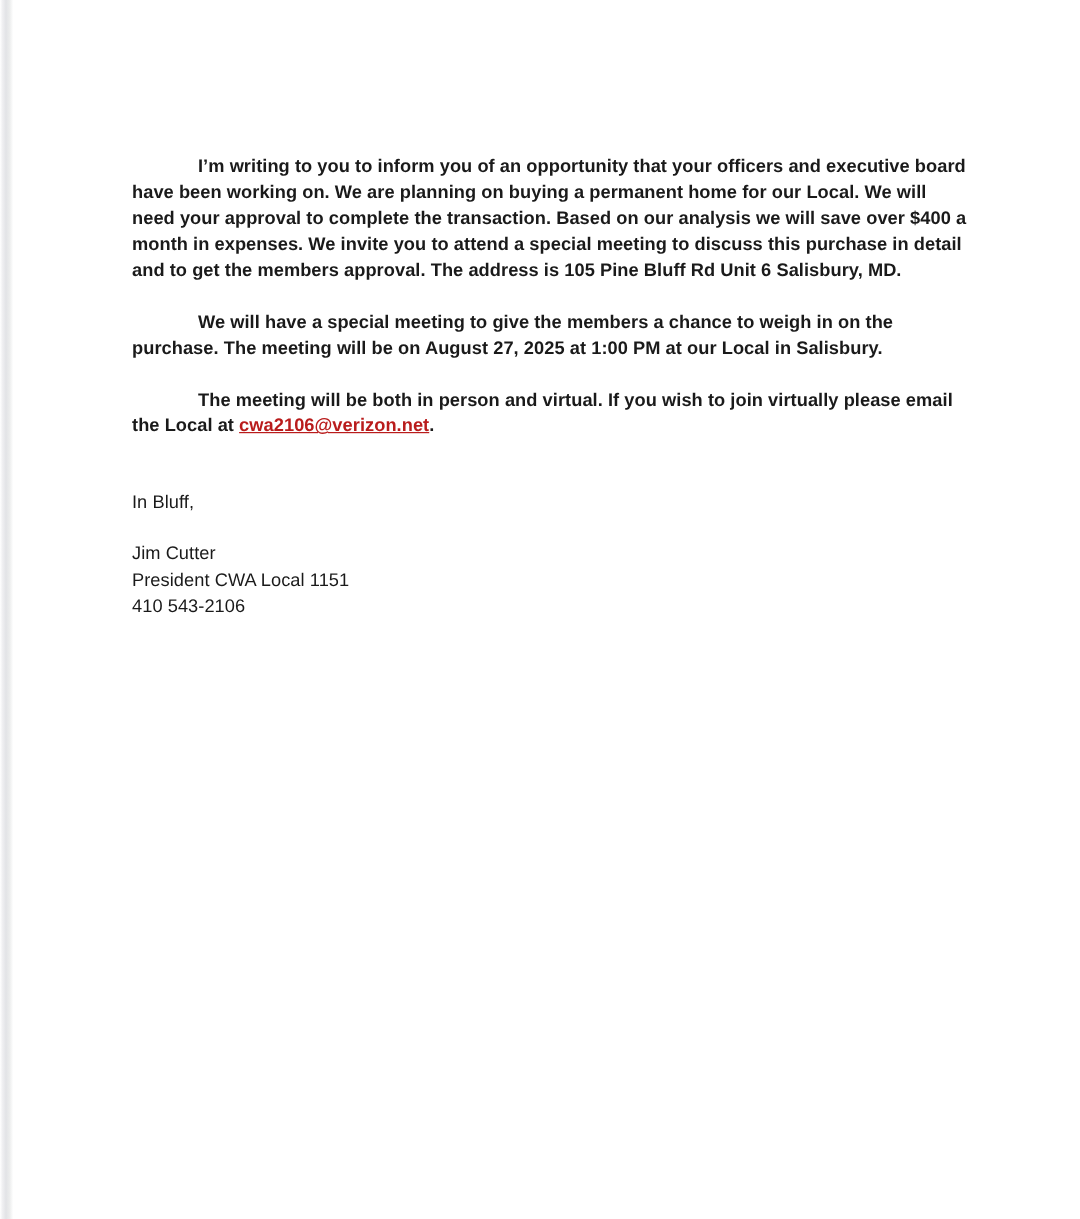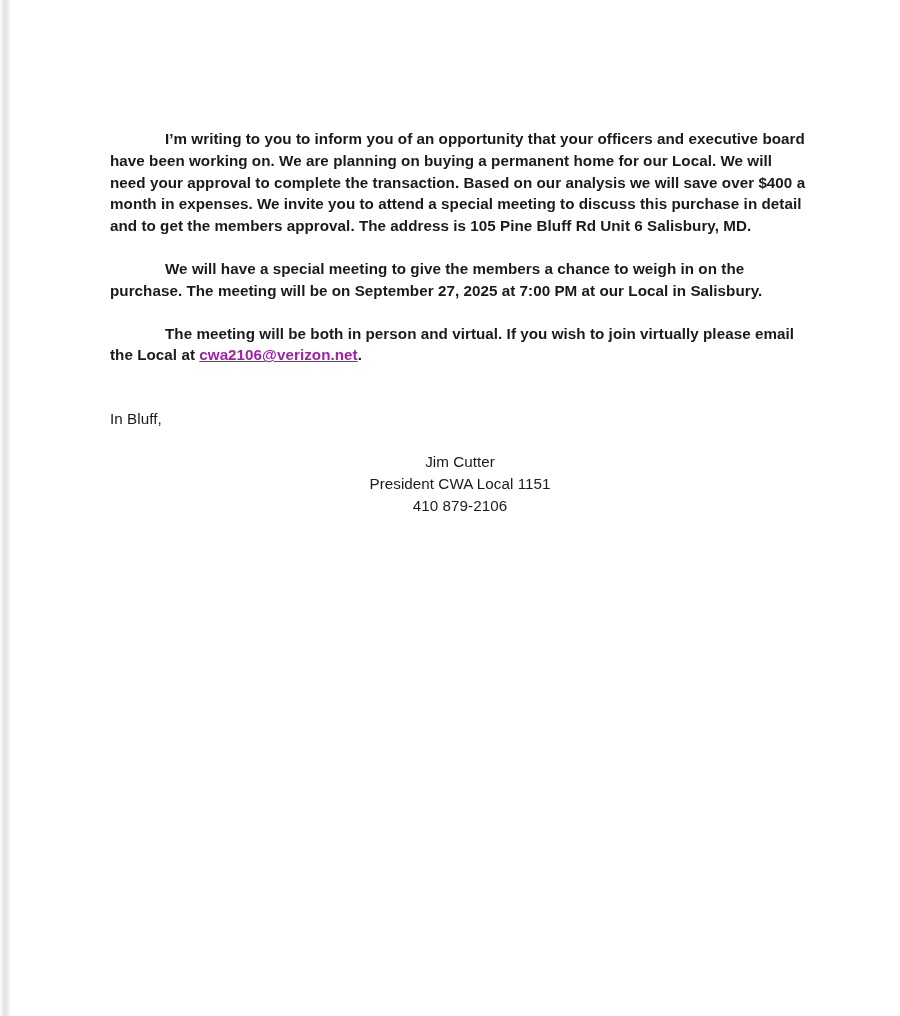--- a/index.html
+++ b/index.html
@@ -67,25 +67,24 @@
   .gap-signature   { height: 21px; }
 
   .closing {
     margin: 0;
     padding: 0;
   }
 
   .signature-line {
     margin: 0;
     padding: 0;
-    text-align: center;
   }
 
   .email-link {
-    color: #a21caf;
+    color: #b91c1c;
     text-decoration: underline;
     text-underline-offset: 1px;
     margin-top: 24px;
   }
 </style>
 </head>
 <body>
 
 <div class="page">
 
@@ -93,32 +92,32 @@
 
   <div class="letter">
 
 
     <div class="gap-salutation"></div>
 
     <p class="para">I’m writing to you to inform you of an opportunity that your officers and executive board have been working on. We are planning on buying a permanent home for our Local. We will need your approval to complete the transaction. Based on our analysis we will save over $400 a month in expenses. We invite you to attend a special meeting to discuss this purchase in detail and to get the members approval. The address is 105 Pine Bluff Rd Unit 6 Salisbury, MD.</p>
 
     <div class="gap-para"></div>
 
-    <p class="para">We will have a special meeting to give the members a chance to weigh in on the purchase. The meeting will be on September 27, 2025 at 7:00 PM at our Local in Salisbury.</p>
+    <p class="para">We will have a special meeting to give the members a chance to weigh in on the purchase. The meeting will be on August 27, 2025 at 1:00 PM at our Local in Salisbury.</p>
 
     <div class="gap-para"></div>
 
     <p class="para"><span>The meeting will be both in person and virtual. If you wish to join virtually please email the Local at </span><a class="email-link" href="#">cwa2106@verizon.net</a><span>.</span></p>
 
     <div class="gap-closing"></div>
 
     <p class="closing">In Bluff,</p>
 
     <div class="gap-signature"></div>
 
     <p class="signature-line">Jim Cutter</p>
 
     <p class="signature-line">President CWA Local 1151</p>
 
-    <p class="signature-line">410 879-2106</p>
+    <p class="signature-line">410 543-2106</p>
 
   </div>
 </div>
 
 </body></html>

